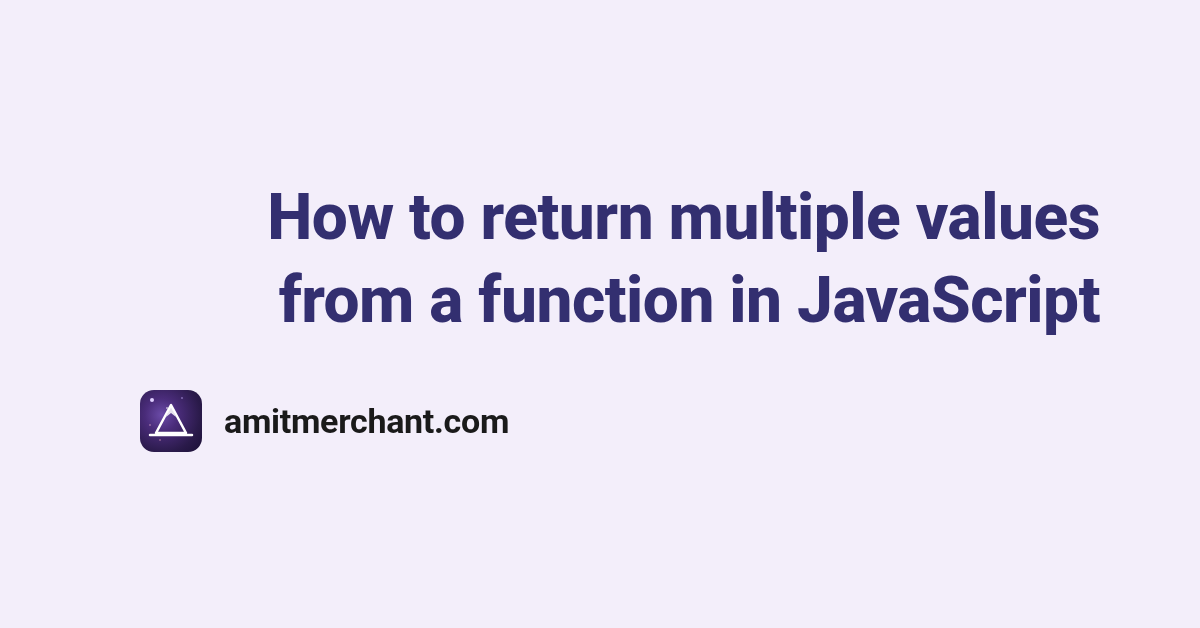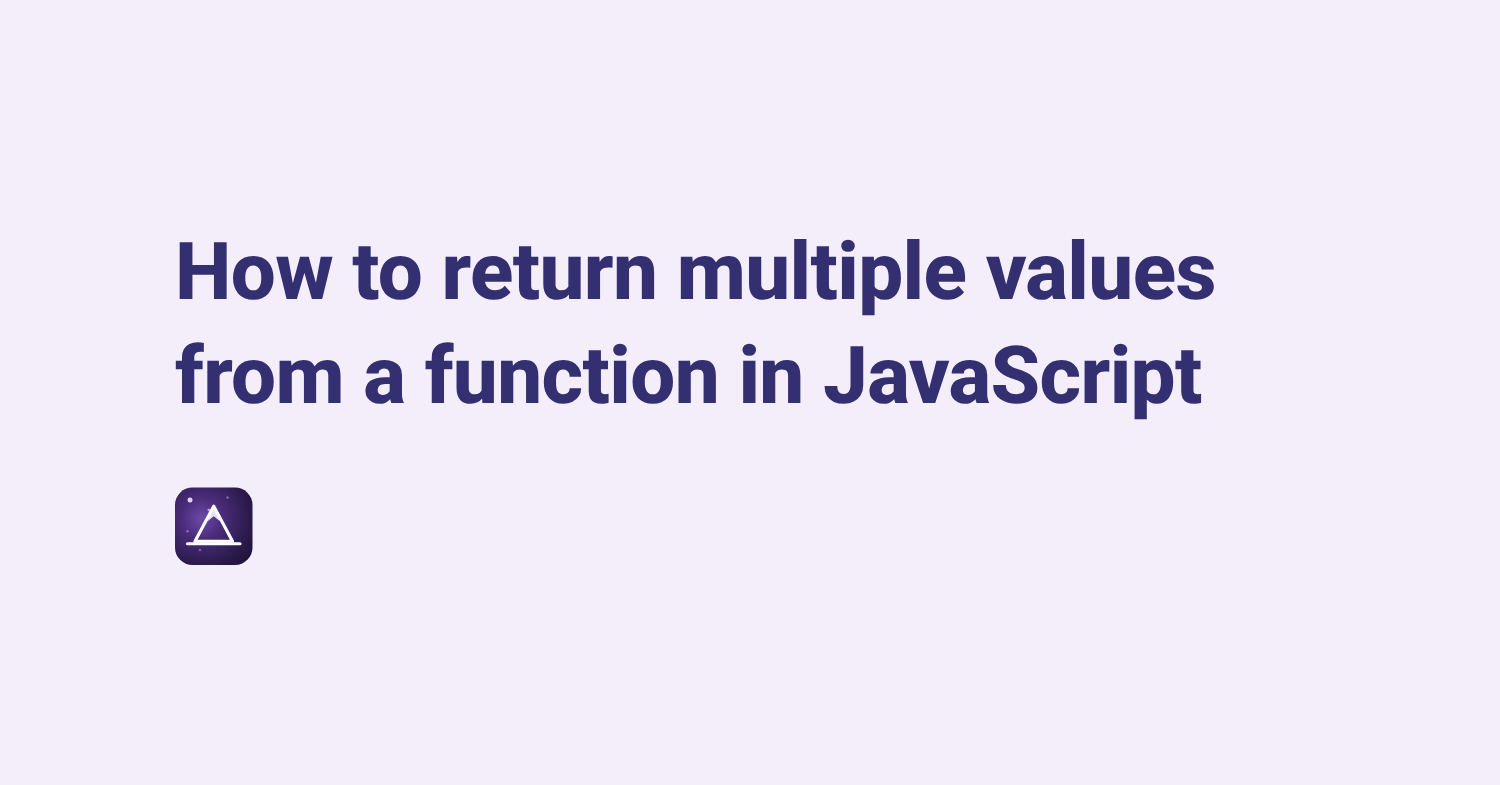--- a/index.html
+++ b/index.html
@@ -18,20 +18,21 @@
       padding-left: 140px;
       padding-right: 100px;
     }
     .title {
       color: #332f70;
       font-size: 64px;
       font-weight: 800;
       line-height: 1.3;
       letter-spacing: -0.5px;
       margin-bottom: 48px;
+      text-align: right;
     }
     .byline {
       display: flex;
       align-items: center;
       gap: 22px;
     }
     .logo {
       width: 62px;
       height: 62px;
       border-radius: 14px;
@@ -75,13 +76,14 @@
 <h1 class="title">How to return multiple values from a function in JavaScript</h1>
 
 <div class="byline">
   <div class="logo">
     <svg class="mountain-svg" width="46" height="36" viewBox="0 0 46 36">
       <path d="M 23 2 L 8 30 L 38 30 Z" fill="none" stroke="#ffffff" stroke-width="2.5" stroke-linejoin="round"></path>
       <path d="M 23 2 L 18 14 L 23 10 L 28 14 Z" fill="#ffffff" opacity="0.85"></path>
       <path d="M 2 32 L 44 32" stroke="#ffffff" stroke-width="2.5" stroke-linecap="round"></path>
     </svg>
   </div>
+  <span class="site-name">amitmerchant.com</span>
 </div>
 
 </body></html>

